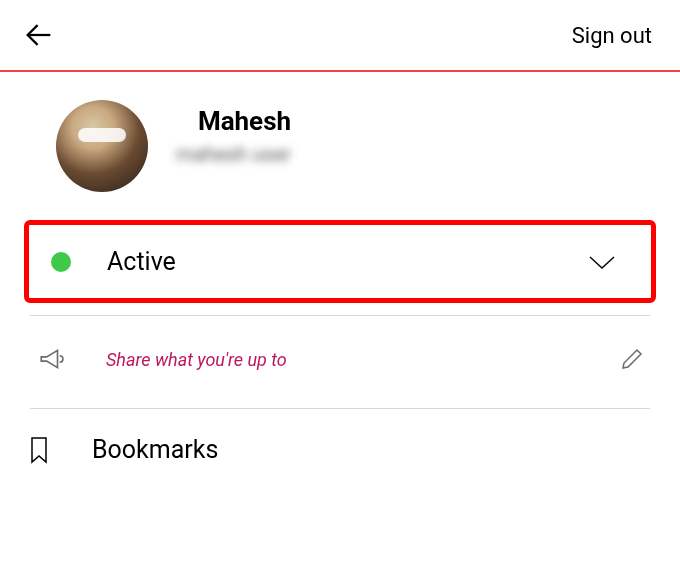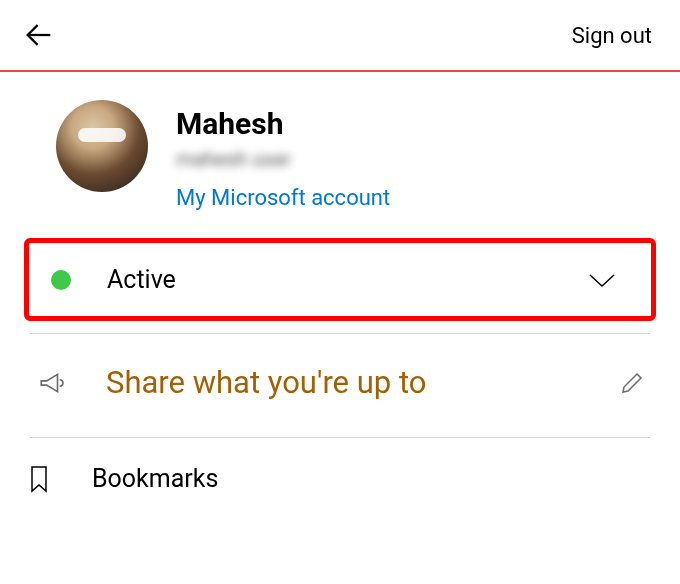--- a/index.html
+++ b/index.html
@@ -47,24 +47,25 @@
       position:absolute;
       top:28px; left:22px;
       width:48px; height:14px;
       background: rgba(255,255,255,0.85);
       border-radius: 8px;
     }
     .profile-info {
       padding-top: 6px;
     }
     .profile-name {
-      font-size: 30px;
+      font-size: 26px;
       font-weight: 700;
       color: #000;
       margin-bottom: 6px;
+      text-align: right;
     }
     .profile-username {
       font-size: 20px;
       color: #5a5a5a;
       filter: blur(4px);
       user-select: none;
       margin-bottom: 14px;
     }
     .profile-link {
       font-size: 22px;
@@ -108,22 +109,23 @@
       align-items: center;
       padding: 30px 36px 30px 38px;
     }
     .megaphone {
       margin-right: 42px;
       display: flex;
       align-items: center;
     }
     .share-text {
       flex: 1;
-      font-size: 31px;
-      color: #a16207;
+      font-size: 18px;
+      color: #be185d;
+      font-style: italic;
     }
     .pencil {
       display: flex;
       align-items: center;
       cursor: pointer;
     }
     .bookmarks-row {
       display: flex;
       align-items: center;
       padding: 26px 36px 26px 28px;
@@ -150,21 +152,20 @@
     </svg>
   </div>
   <div class="sign-out">Sign out</div>
 </div>
 
 <div class="profile-section">
   <div class="avatar"></div>
   <div class="profile-info">
     <div class="profile-name">Mahesh</div>
     <div class="profile-username">mahesh user</div>
-    <div class="profile-link">My Microsoft account</div>
   </div>
 </div>
 
 <div class="highlight-box">
   <div class="status-row">
     <div class="status-dot"></div>
     <div class="status-label">Active</div>
     <div class="chevron">
       <svg width="30" height="18" viewBox="0 0 30 18" fill="none" stroke="#000" stroke-width="1.4">
         <polyline points="3,4 15,15 27,4"></polyline>

